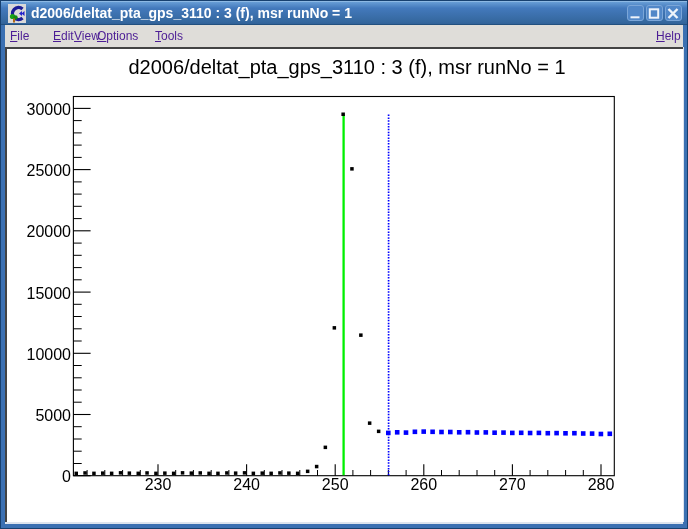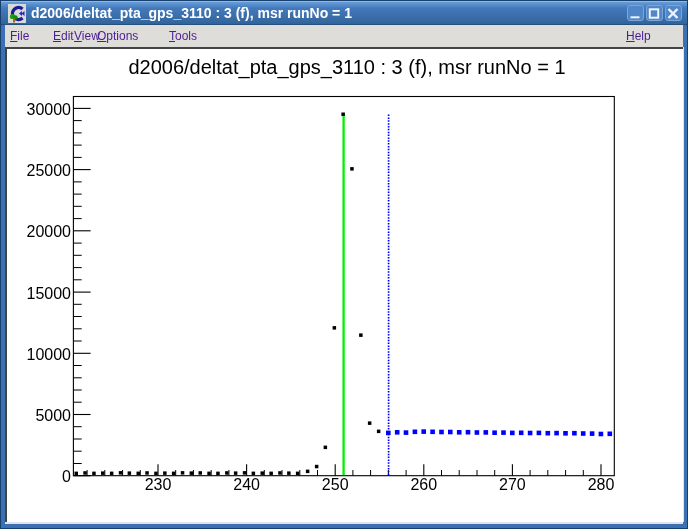--- a/index.html
+++ b/index.html
@@ -41,22 +41,22 @@
       </svg></div>
  <div class="wbtn" style="left:664px;"><svg width="14" height="13" viewBox="0 0 14 13">
         <path d="M2.5 2 L11.5 11 M11.5 2 L2.5 11" stroke="#eef3fa" stroke-width="2.4"></path>
       </svg></div>
 </div>
 <div class="abs" id="menub">
  <span class="mi" style="left:5px"><u>F</u>ile</span>
  <span class="mi" style="left:48px"><u>E</u>dit</span>
  <span class="mi" style="left:69px"><u>V</u>iew</span>
  <span class="mi" style="left:92px"><u>O</u>ptions</span>
- <span class="mi" style="left:164px"><u>T</u>ools</span>
- <span class="mi" style="left:621px"><u>H</u>elp</span>
+ <span class="mi" style="left:150px"><u>T</u>ools</span>
+ <span class="mi" style="left:651px"><u>H</u>elp</span>
 </div>
 <div class="abs" id="lbord"></div>
 <div class="abs" id="rbord"></div>
 <div class="abs" id="bbord"></div>
 <div class="abs" id="blite"></div>
 <div class="abs" id="rlite"></div>
 <div class="abs" id="canvas"></div>
 <svg class="abs" id="plot" viewBox="0 0 688 529">
 <rect x="73.4" y="96.5" width="540.9" height="379.2" fill="none" stroke="#000" stroke-width="1.1"></rect>
 <line x1="73.4" y1="475.7" x2="90.6" y2="475.7" stroke="#000" stroke-width="1.1"></line>

